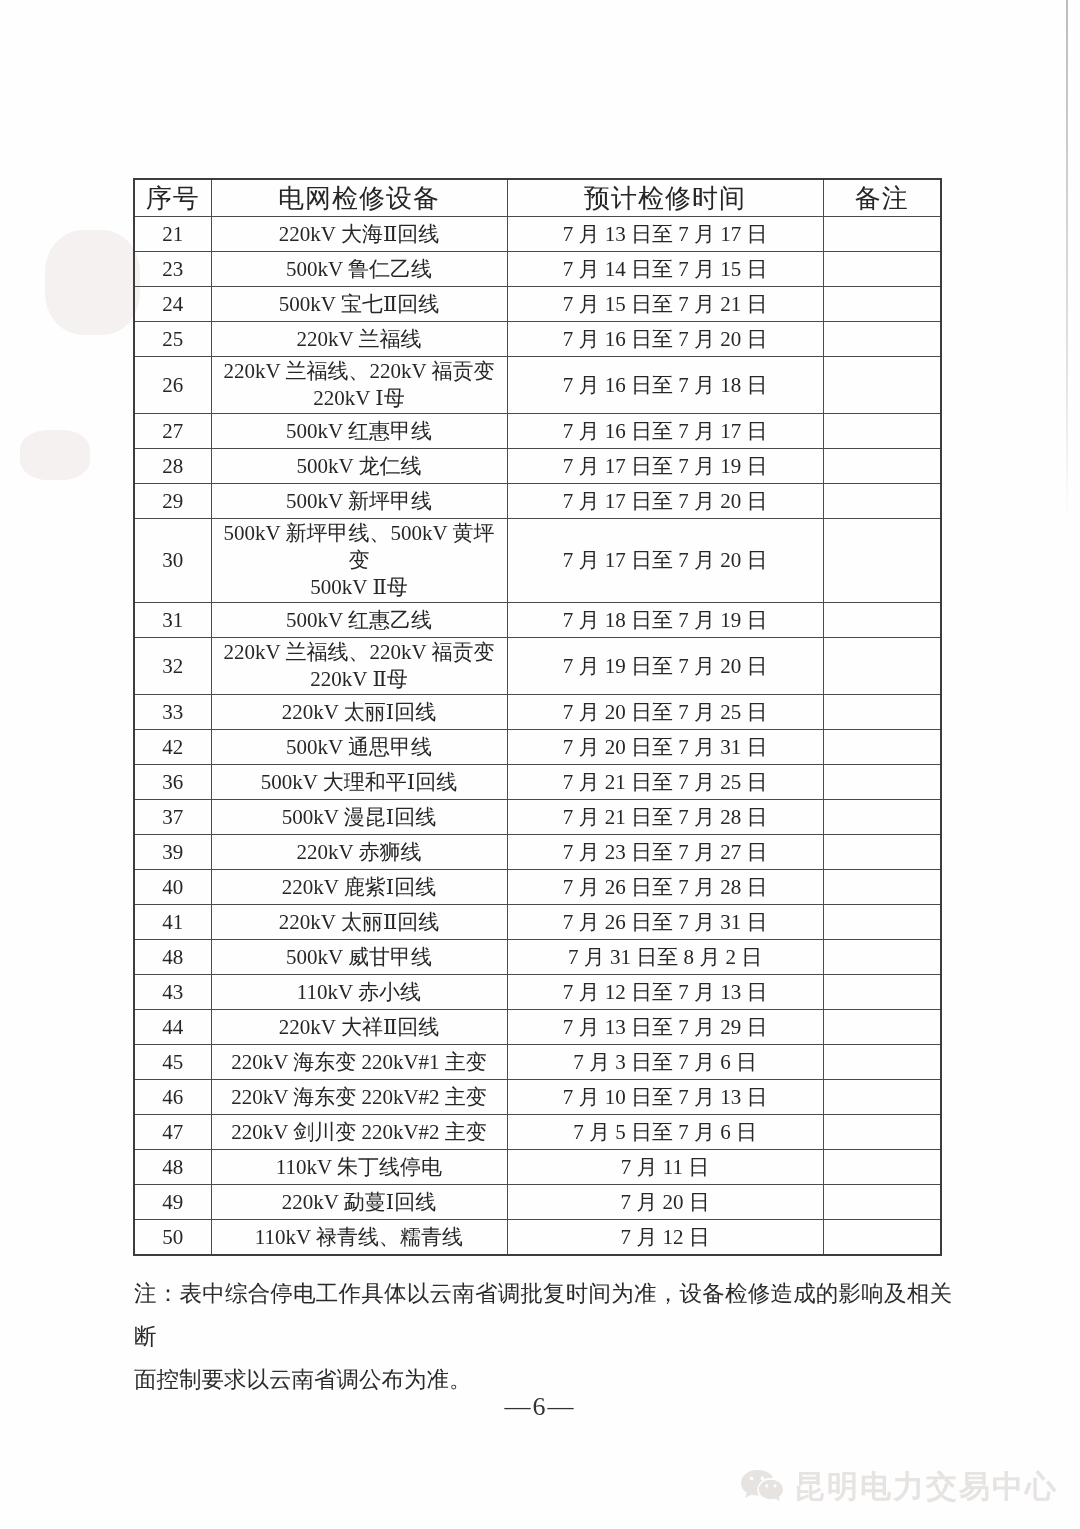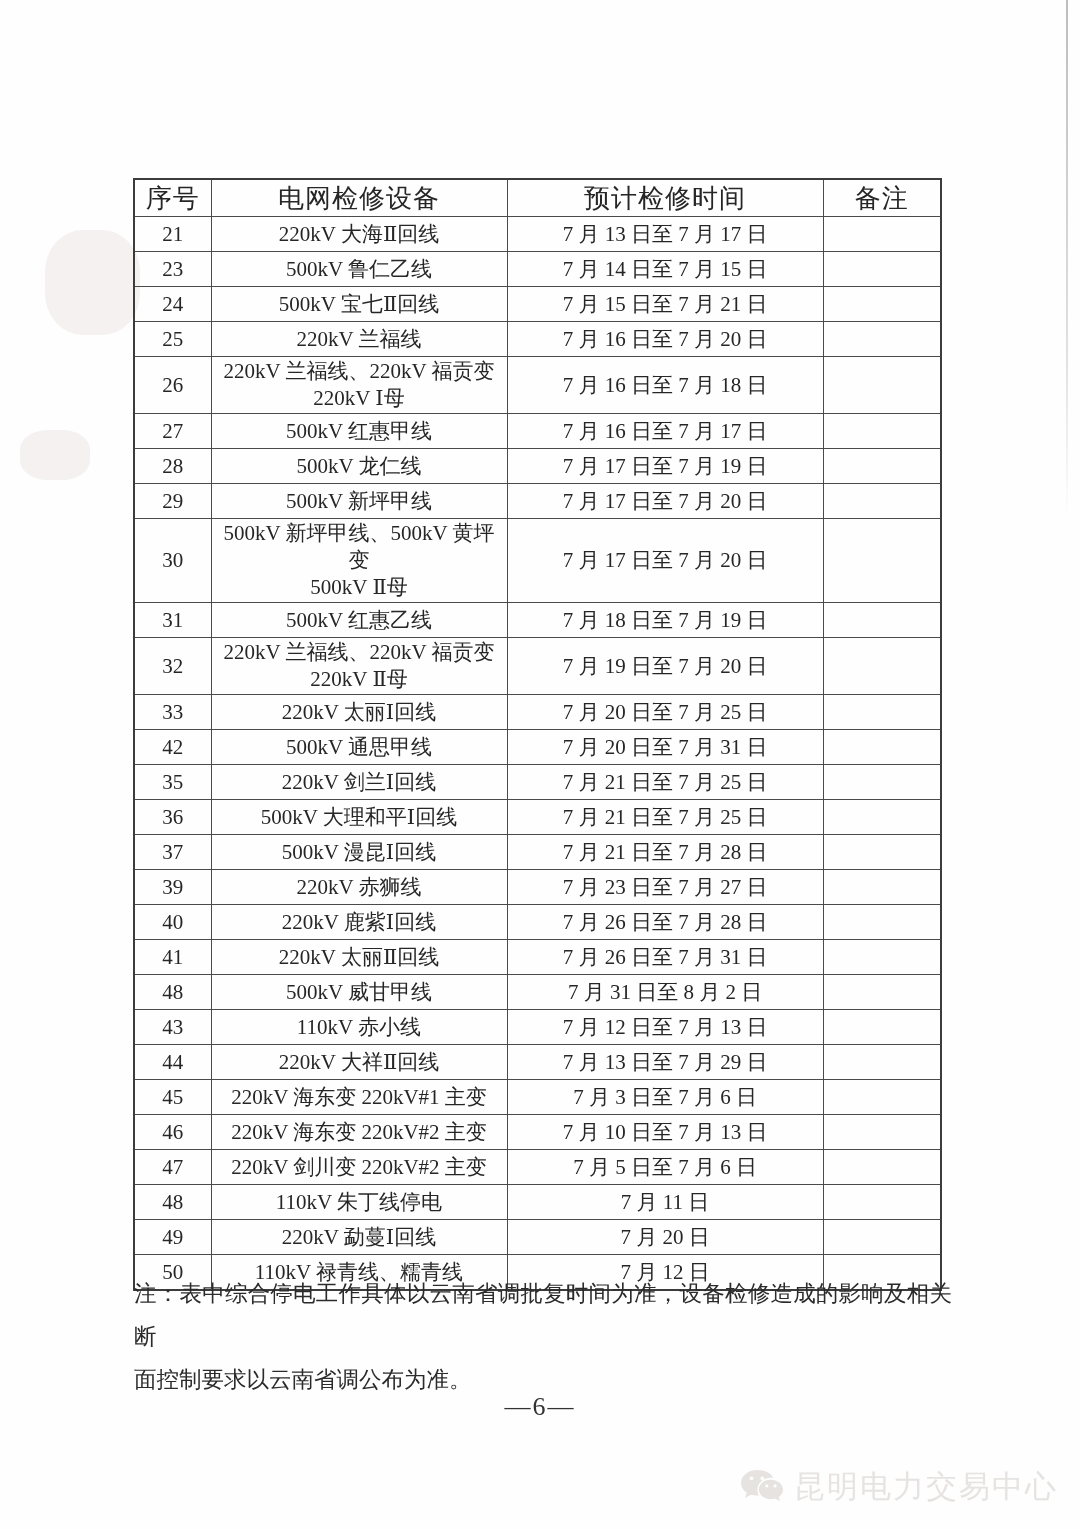--- a/index.html
+++ b/index.html
@@ -99,21 +99,21 @@
     right: 22px;
     top: 1466px;
     display: flex;
     align-items: center;
     gap: 10px;
     color: #e2dfde;
   }
   .watermark .wm-text {
     font-family: "Liberation Sans", "DejaVu Sans", sans-serif;
     font-size: 31px;
-    font-weight: normal;
+    font-weight: bold;
     letter-spacing: 2px;
     color: #e6e3e1;
   }
   .watermark svg { display: block; }
 </style>
 </head>
 <body>
 
 <div class="scan-edge-line"></div>
 <div class="scan-smudge smudge-a"></div>
@@ -224,26 +224,20 @@
     <td></td>
   </tr>
 
   <tr>
     <td>42</td>
     <td class="eq-cell">500kV 通思甲线</td>
     <td>7 月 20 日至 7 月 31 日</td>
     <td></td>
   </tr>
 
-  <tr>
-    <td>35</td>
-    <td class="eq-cell">220kV 剑兰Ⅰ回线</td>
-    <td>7 月 21 日至 7 月 25 日</td>
-    <td></td>
-  </tr>
 
   <tr>
     <td>36</td>
     <td class="eq-cell">500kV 大理和平Ⅰ回线</td>
     <td>7 月 21 日至 7 月 25 日</td>
     <td></td>
   </tr>
 
   <tr>
     <td>37</td>

